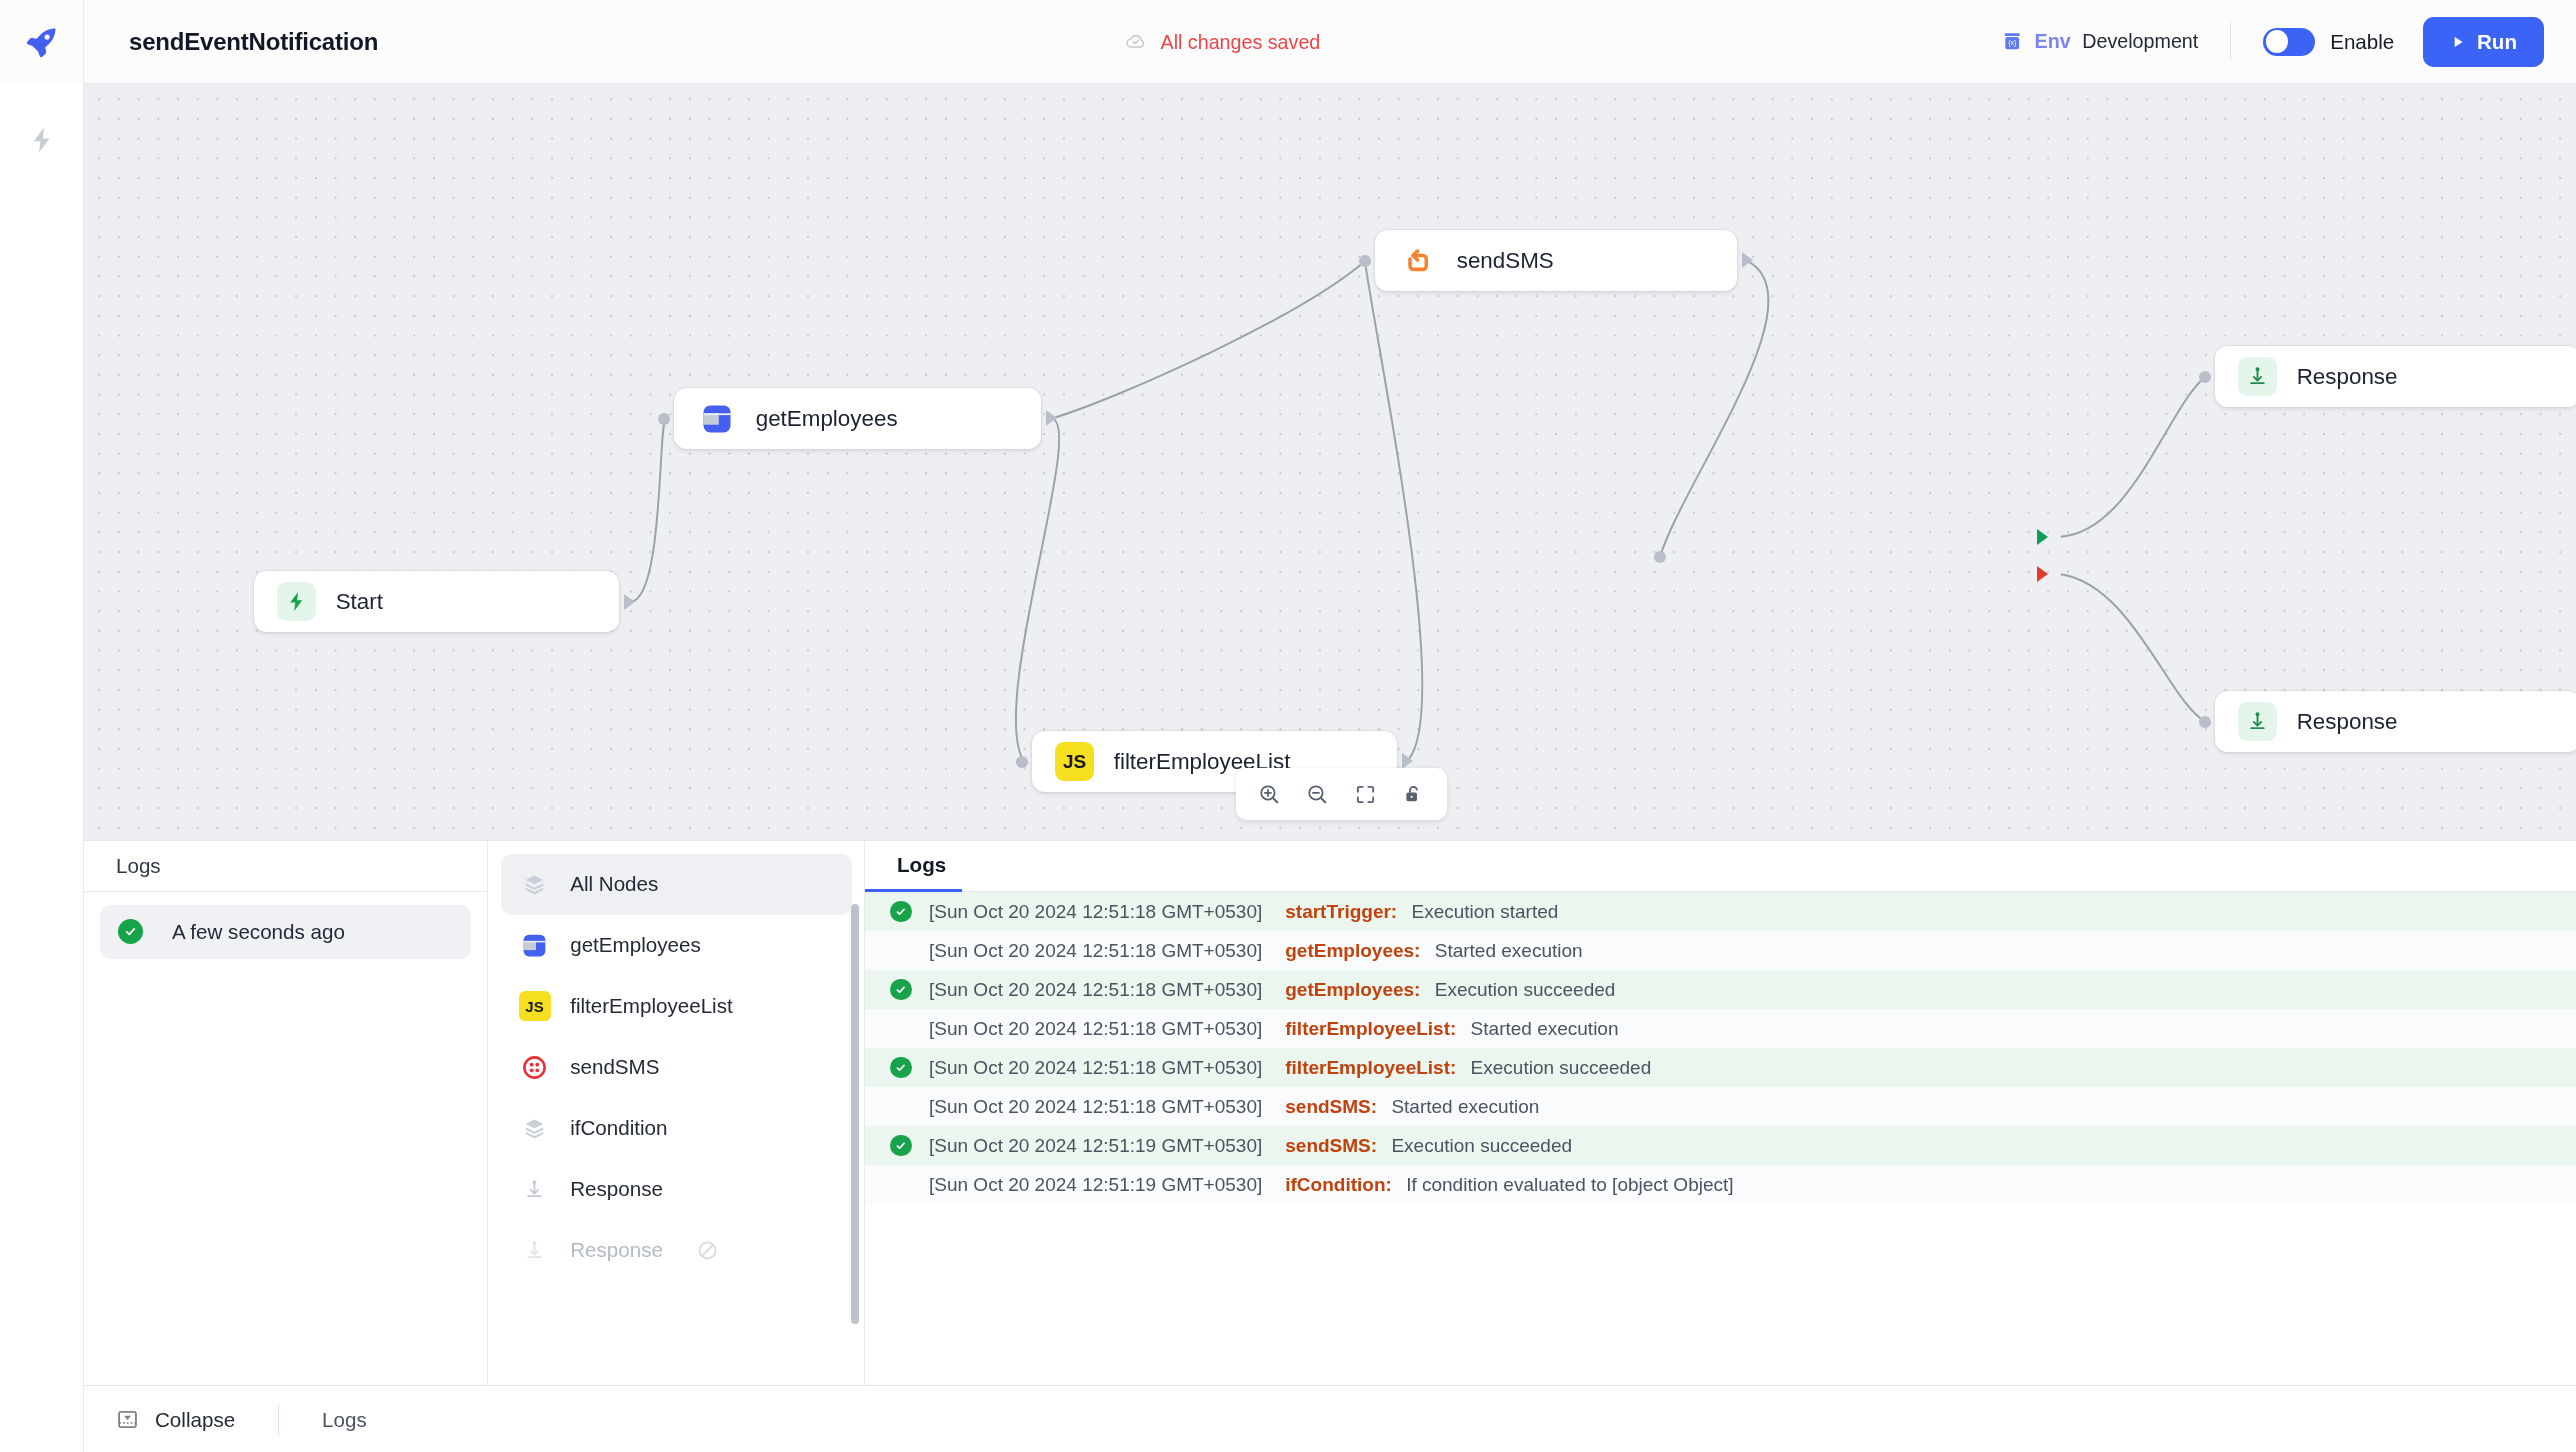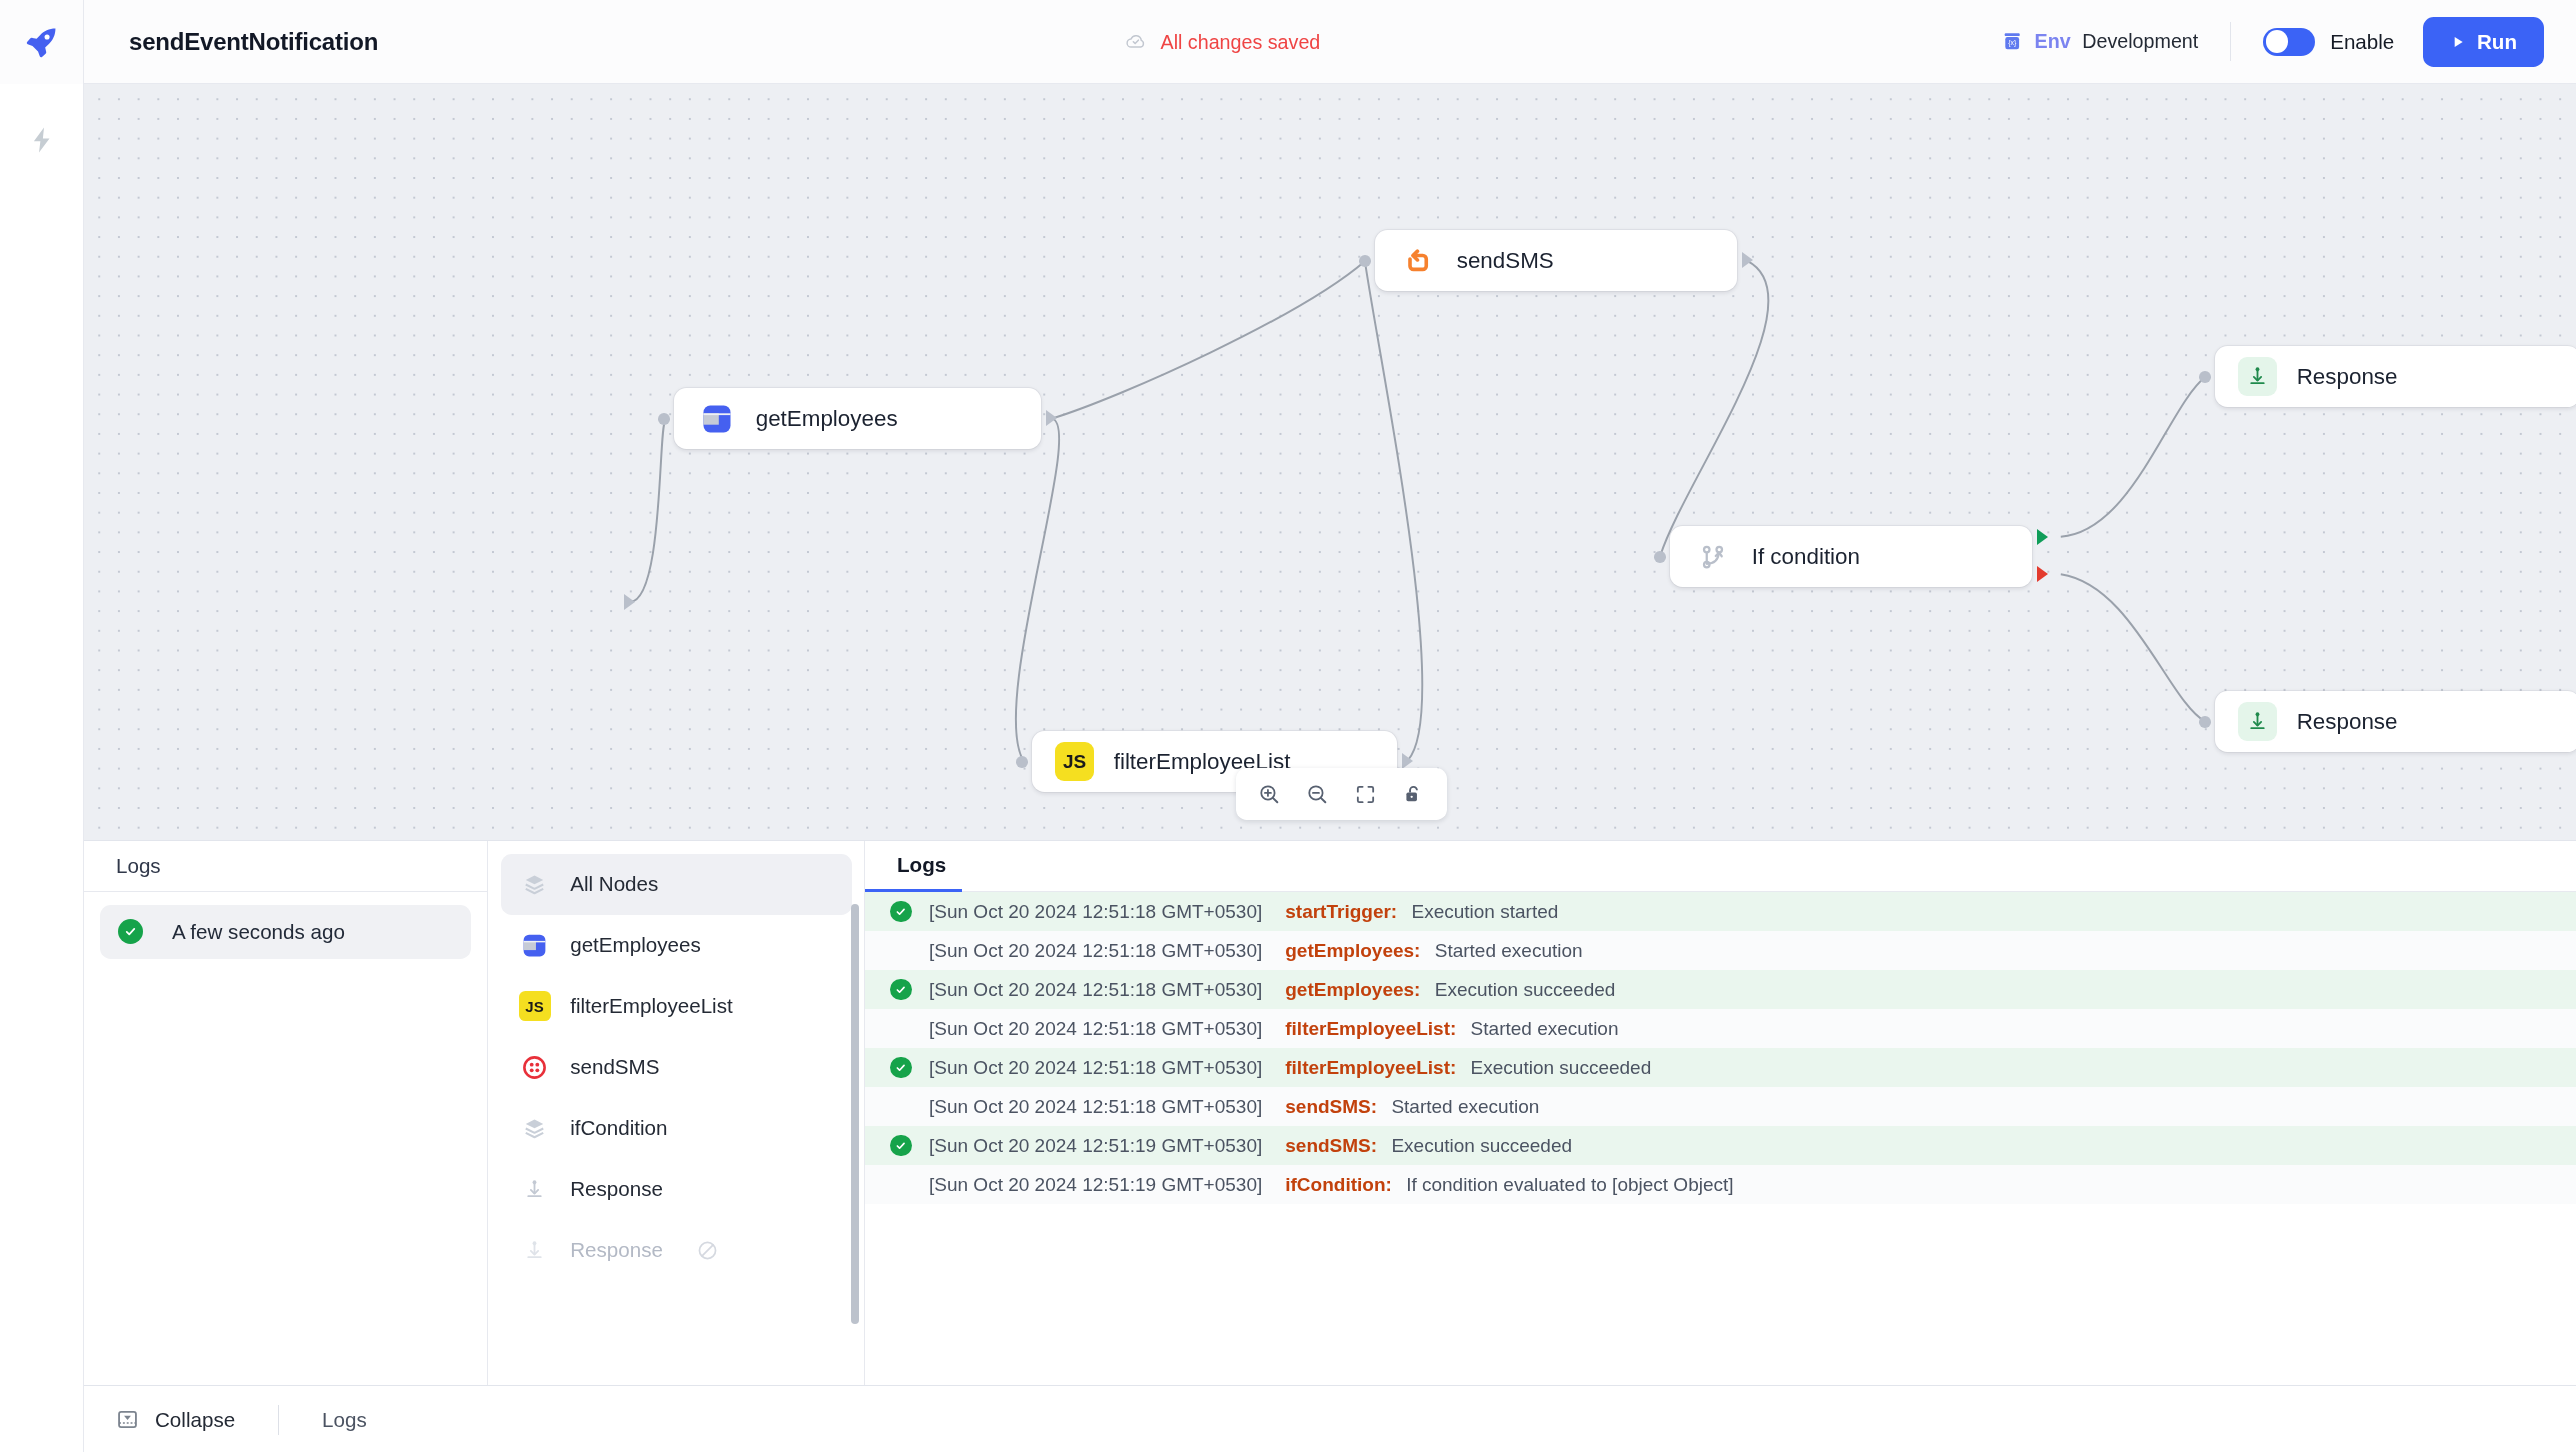--- a/index.html
+++ b/index.html
@@ -260,20 +260,28 @@
 
           <path d="M1480 756 C 1530 700, 1450 320, 1432 198" fill="none" stroke="#9aa1ab" stroke-width="2.2"></path>
 
           <path d="M1860 198 C 1940 240, 1790 440, 1762 528" fill="none" stroke="#9aa1ab" stroke-width="2.2"></path>
 
           <path d="M2210 506 C 2290 500, 2330 360, 2372 327" fill="none" stroke="#9aa1ab" stroke-width="2.2"></path>
 
           <path d="M2210 548 C 2290 560, 2330 690, 2372 713" fill="none" stroke="#9aa1ab" stroke-width="2.2"></path>
         </svg>
 
+        <div class="node" style="left:170px; top:487px; width:365px;">
+          <div class="node-icon icon-green-bg">
+            <svg width="23" height="23" viewBox="0 0 24 24">
+                <path d="M13.6 2L5.5 13h5.2l-1.1 9 8.4-11.3h-5.3z" fill="#16a34a"></path>
+              </svg>
+          </div>
+          <span class="nlabel">Start</span>
+        </div>
         <div class="arrow-out" style="left:540px; top:510px;"></div>
 
         <div class="node" style="left:590px; top:304px; width:367px;">
           <div class="node-icon">
             <svg width="36" height="36" viewBox="0 0 24 24">
               <rect x="3" y="3" width="18" height="18" rx="4.5" fill="#4560f0"></rect>
               <rect x="3" y="8.2" width="10.2" height="7.6" fill="#c6cbd6"></rect>
               <rect x="3" y="8.2" width="18" height="1.2" fill="#eef0f5"></rect>
             </svg>
           </div>
@@ -296,33 +304,20 @@
 
         <div class="node" style="left:948px; top:647px; width:365px;">
           <div class="node-icon icon-yellow-bg">
             <span class="js-txt">JS</span>
           </div>
           <span class="nlabel">filterEmployeeList</span>
         </div>
         <div class="port" style="left:932px; top:672px;"></div>
         <div class="arrow-out" style="left:1318px; top:669px;"></div>
 
-        <div class="node" style="left:1586px; top:442px; width:362px;">
-          <div class="node-icon">
-            <svg width="30" height="30" viewBox="0 0 24 24">
-              <circle cx="7" cy="6" r="2.2" fill="none" stroke="#b9bfca" stroke-width="1.8"></circle>
-              <circle cx="7" cy="18" r="2.2" fill="none" stroke="#b9bfca" stroke-width="1.8"></circle>
-              <circle cx="17" cy="6" r="2.2" fill="none" stroke="#b9bfca" stroke-width="1.8"></circle>
-              <path d="M7 8.2v7.6" fill="none" stroke="#b9bfca" stroke-width="1.8"></path>
-              <path d="M7 17.4c4.5 0 9-1.2 9.6-8.6" fill="none" stroke="#b9bfca" stroke-width="1.8" stroke-linecap="round"></path>
-              <path d="M14.2 11.2l2.6-2.8 2.2 3" fill="none" stroke="#b9bfca" stroke-width="1.8" stroke-linecap="round" stroke-linejoin="round"></path>
-            </svg>
-          </div>
-          <span class="nlabel">If condition</span>
-        </div>
         <div class="port" style="left:1570px; top:467px;"></div>
         <div class="arrow-out arrow-green" style="left:1953px; top:445px;"></div>
         <div class="arrow-out arrow-red" style="left:1953px; top:482px;"></div>
 
         <div class="node" style="left:2131px; top:262px; width:365px;">
           <div class="node-icon icon-green-bg">
             <svg width="23" height="23" viewBox="0 0 24 24">
               <circle cx="12" cy="4.4" r="2" fill="#1f8a4c"></circle>
               <path d="M12 6.4v9.4" stroke="#1f8a4c" stroke-width="1.9" stroke-linecap="round"></path>
               <path d="M8.2 12.4L12 16.2l3.8-3.8" fill="none" stroke="#1f8a4c" stroke-width="1.9" stroke-linecap="round" stroke-linejoin="round"></path>

